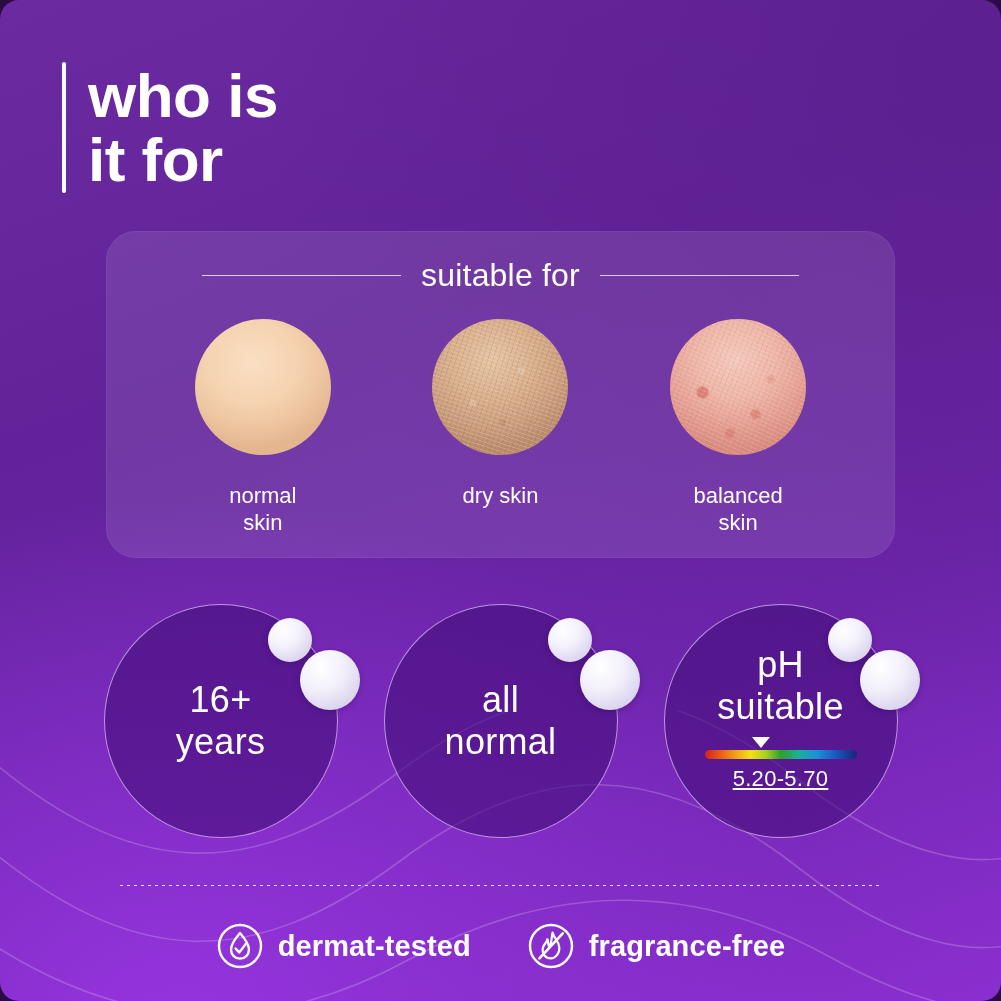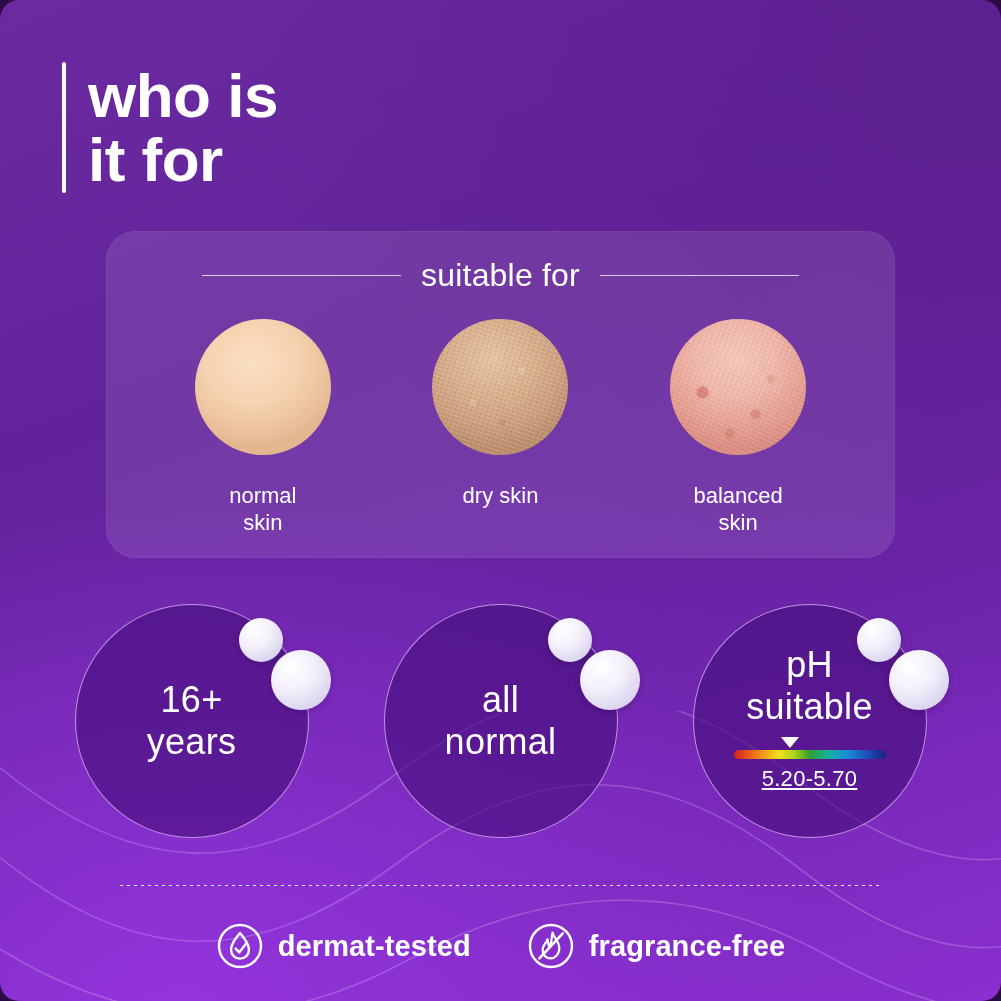--- a/index.html
+++ b/index.html
@@ -157,21 +157,21 @@
 
   
   .circle-row {
     position: absolute;
     left: 0;
     right: 0;
     top: 604px;
     height: 248px;
     display: flex;
     justify-content: center;
-    gap: 75px;
+    gap: 46px;
   }
   .feature {
     position: relative;
     width: 234px;
     height: 234px;
     flex: none;
   }
   .feature-disc {
     position: absolute;
     inset: 0;

